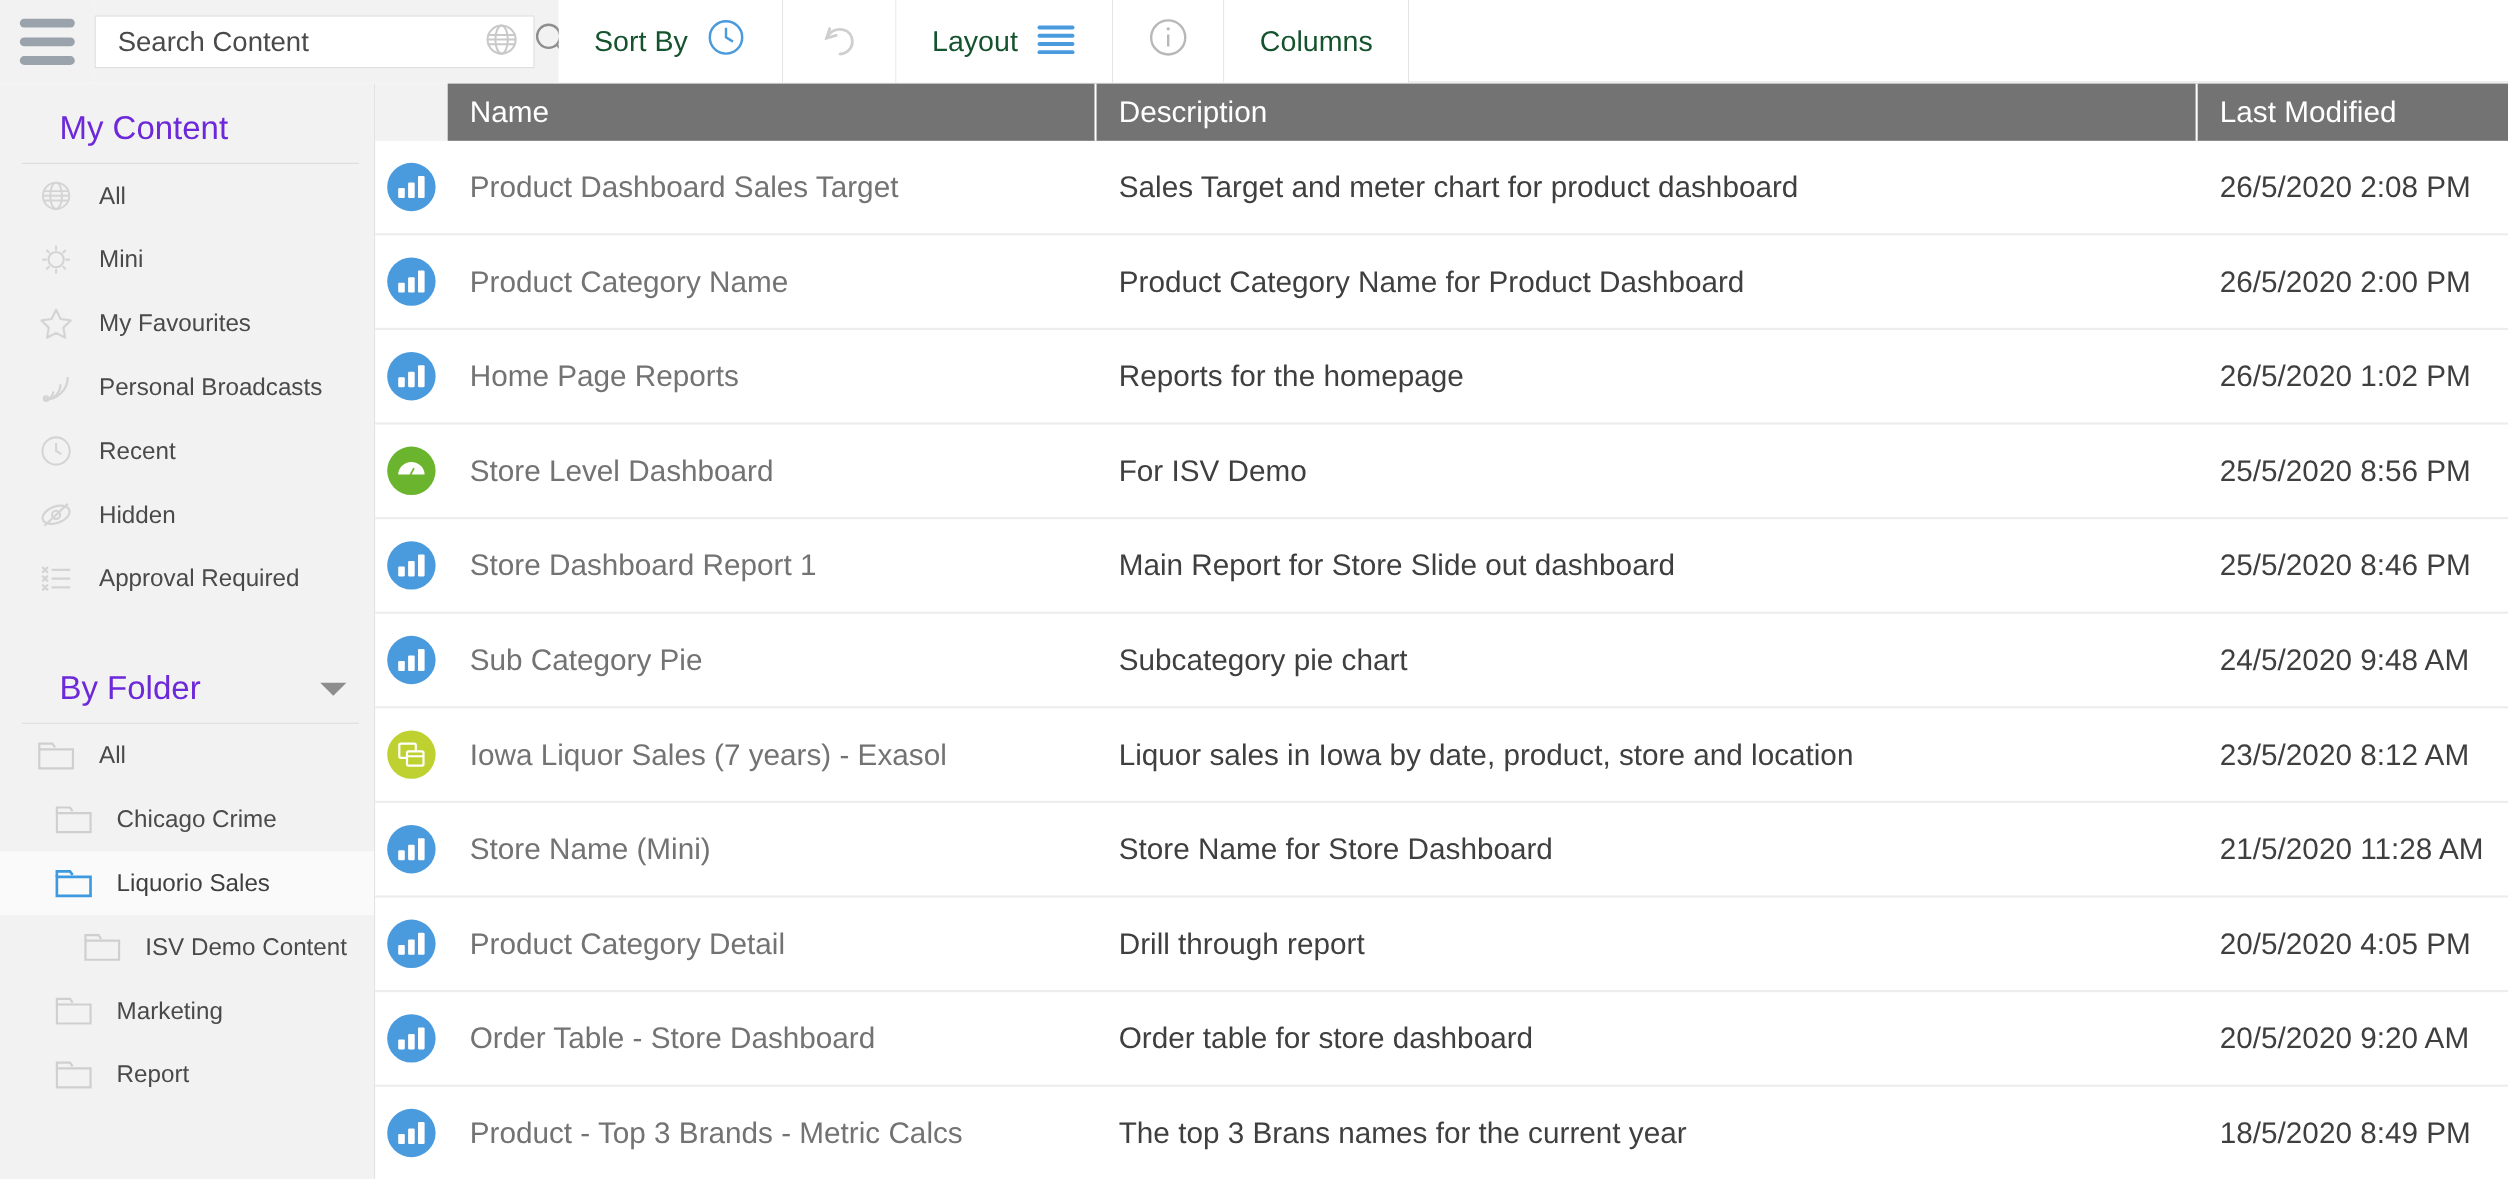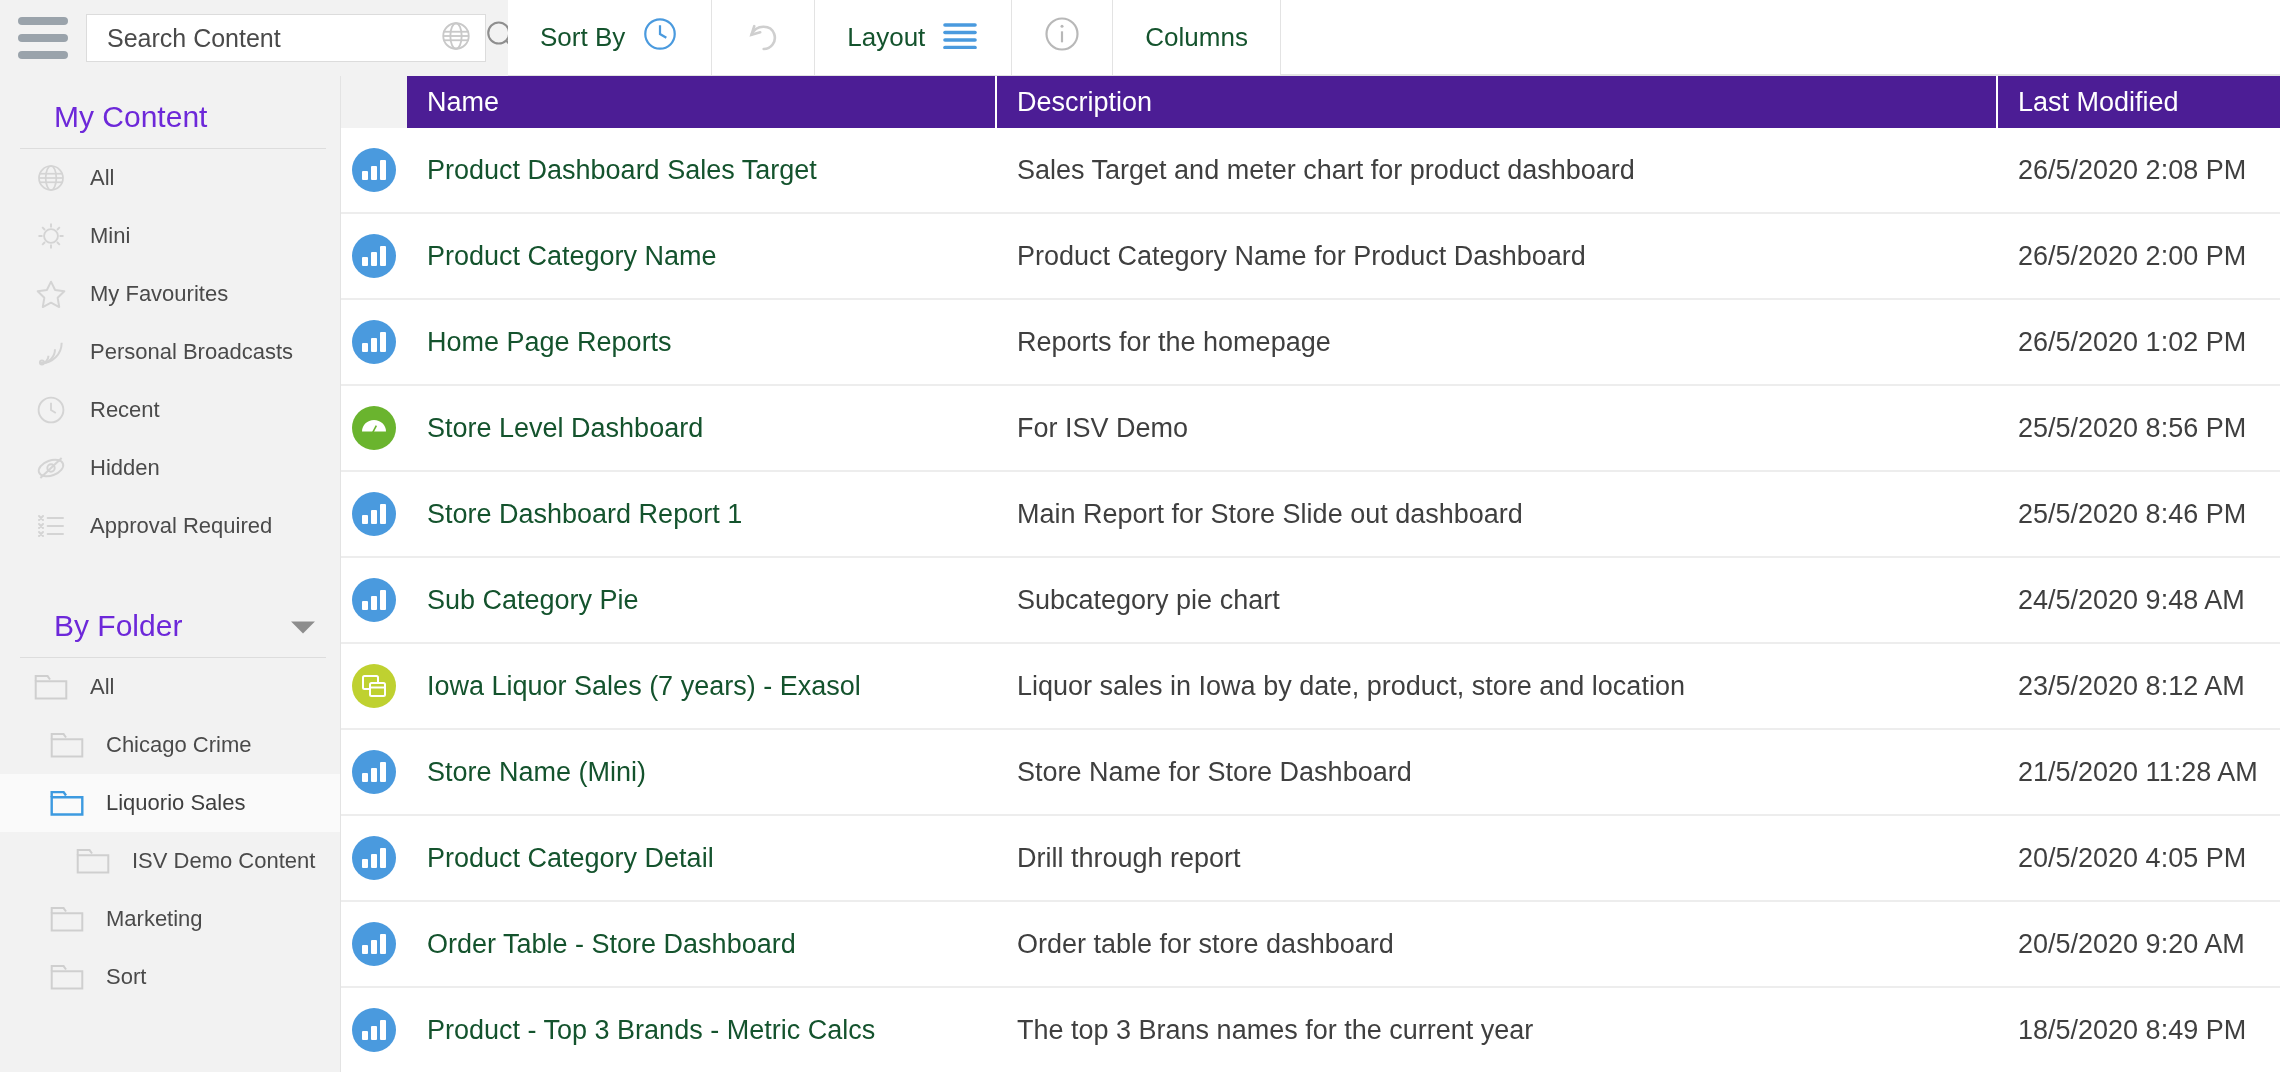--- a/index.html
+++ b/index.html
@@ -69,33 +69,33 @@
   .sb-item.indent-1 { padding-left: 50px; }
   .sb-item.indent-2 { padding-left: 76px; }
   .sb-item.selected { background: #fafafa; }
   .sb-item.selected .sb-label { color: #3f3f3f; }
 
   
   .content { flex: 1; min-width: 0; display: flex; flex-direction: column; background: #fff;
              border-left: 1px solid #e3e3e3; }
   .thead { display: flex; height: 52px; flex: 0 0 52px; background: #f2f2f2; }
   .th {
-    background: #4c1d95; color: #fff; font-size: 27px;
+    background: #737373; color: #fff; font-size: 27px;
     display: flex; align-items: center; padding-left: 20px;
     border-right: 2px solid #fff;
   }
   .th.pad-left { background: #f2f2f2; flex: 0 0 66px; border-right: none; }
   .th.c-name  { flex: 0 0 590px; }
   .th.c-desc  { flex: 1; }
   .th.c-mod   { flex: 0 0 282px; border-right: none; }
 
   .rows { flex: 1; overflow: hidden; }
   .row { display: flex; height: 86px; align-items: center; border-bottom: 2px solid #ededed; }
   .cell-icon { flex: 0 0 66px; display: flex; align-items: center; justify-content: center; }
-  .cell-name { flex: 0 0 590px; font-size: 27px; color: #14532d; padding-left: 20px; }
+  .cell-name { flex: 0 0 590px; font-size: 27px; color: #737373; padding-left: 20px; }
   .cell-desc { flex: 1; font-size: 27px; color: #3f3f3f; padding-left: 20px; }
   .cell-mod  { flex: 0 0 282px; font-size: 27px; color: #3f3f3f; padding-left: 20px; }
 
   .badge { width: 44px; height: 44px; border-radius: 50%; display: flex;
            align-items: center; justify-content: center; }
   .badge.blue  { background: #4a9ade; }
   .badge.green { background: #6ab42e; }
   .badge.lime  { background: #bfd130; }
 </style>
 </head>
@@ -331,21 +331,21 @@
         <span class="sb-label">Marketing</span>
       </div>
 
       <div class="sb-item indent-1">
         <span class="sb-ico">
           <svg width="34" height="28" viewBox="0 0 24 19" fill="none" stroke="#cfcfcf" stroke-width="1.4">
             <path d="M1.2 5.4h21.6v12.2H1.2z"></path>
               <path d="M1.2 5.4V1.8h8.4l1.7 2.4"></path>
           </svg>
         </span>
-        <span class="sb-label">Sort</span>
+        <span class="sb-label">Report</span>
       </div>
     </div>
 
     <div class="content">
 
       <div class="thead">
         <div class="th pad-left"></div>
         <div class="th c-name">Name</div>
         <div class="th c-desc">Description</div>
         <div class="th c-mod">Last Modified</div>

